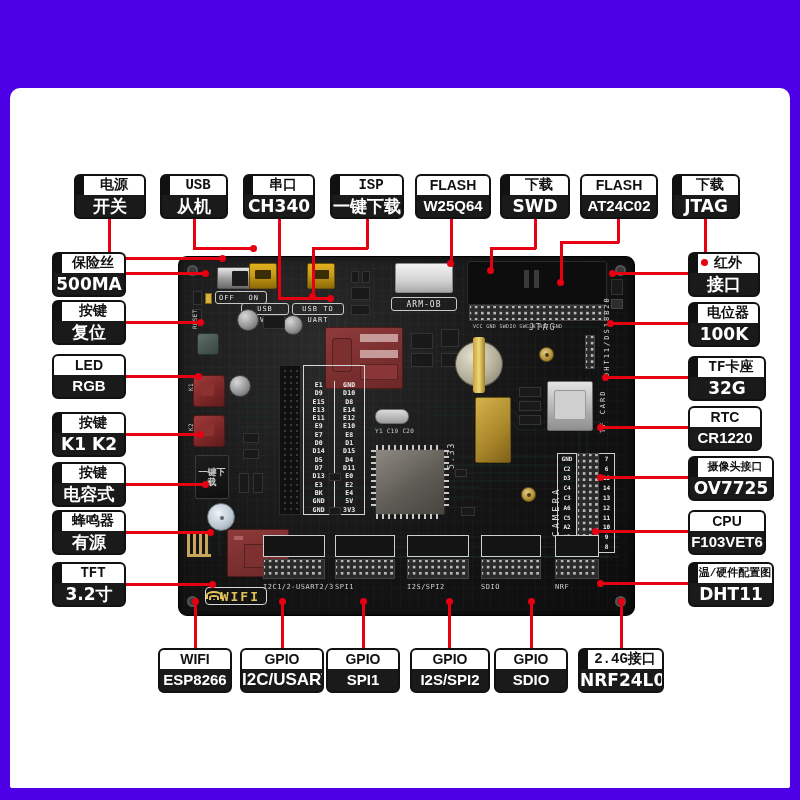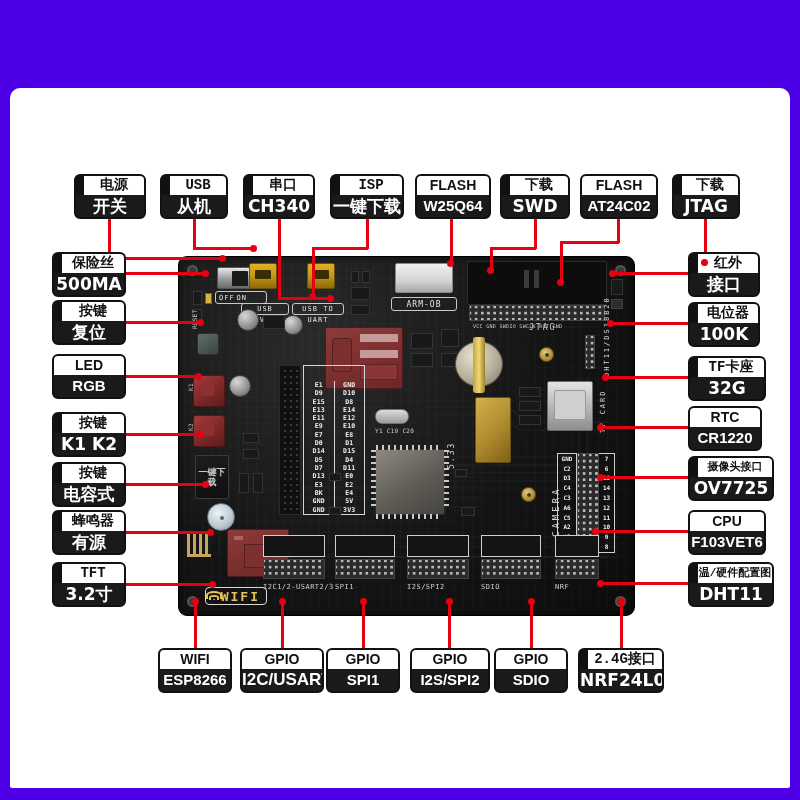--- a/index.html
+++ b/index.html
@@ -339,21 +339,21 @@
     </svg>
 
     <div class="hole" style="left:8px;top:8px;"></div>
     <div class="hole" style="right:8px;top:8px;"></div>
     <div class="hole" style="left:8px;bottom:8px;"></div>
     <div class="hole" style="right:8px;bottom:8px;"></div>
 
     <div class="switch" style="left:38px;top:10px;"></div>
     <div class="silkbox" style="left:36px;top:34px;width:52px;height:13px;line-height:12px;">
       <span style="float:left;margin-left:3px;">OFF</span>
-        <span style="float:right;margin-right:19px;">ON</span>
+        <span style="float:right;margin-right:7px;">ON</span>
     </div>
 
     <div class="smdblk" style="left:14px;top:34px;width:9px;height:14px;"></div>
     <div class="p" style="left:26px;top:36px;width:7px;height:11px;background:#d8b23c;border:1px solid #7d6518;"></div>
     <div class="smdblk" style="left:14px;top:52px;width:9px;height:13px;"></div>
 
     <div class="btnblk" style="left:18px;top:76px;"></div>
     <div class="silk" style="left:12px;top:72px;transform:rotate(-90deg);transform-origin:0 0;">RESET</div>
 
     <div class="btnred" style="left:14px;top:118px;width:32px;height:32px;"></div>

